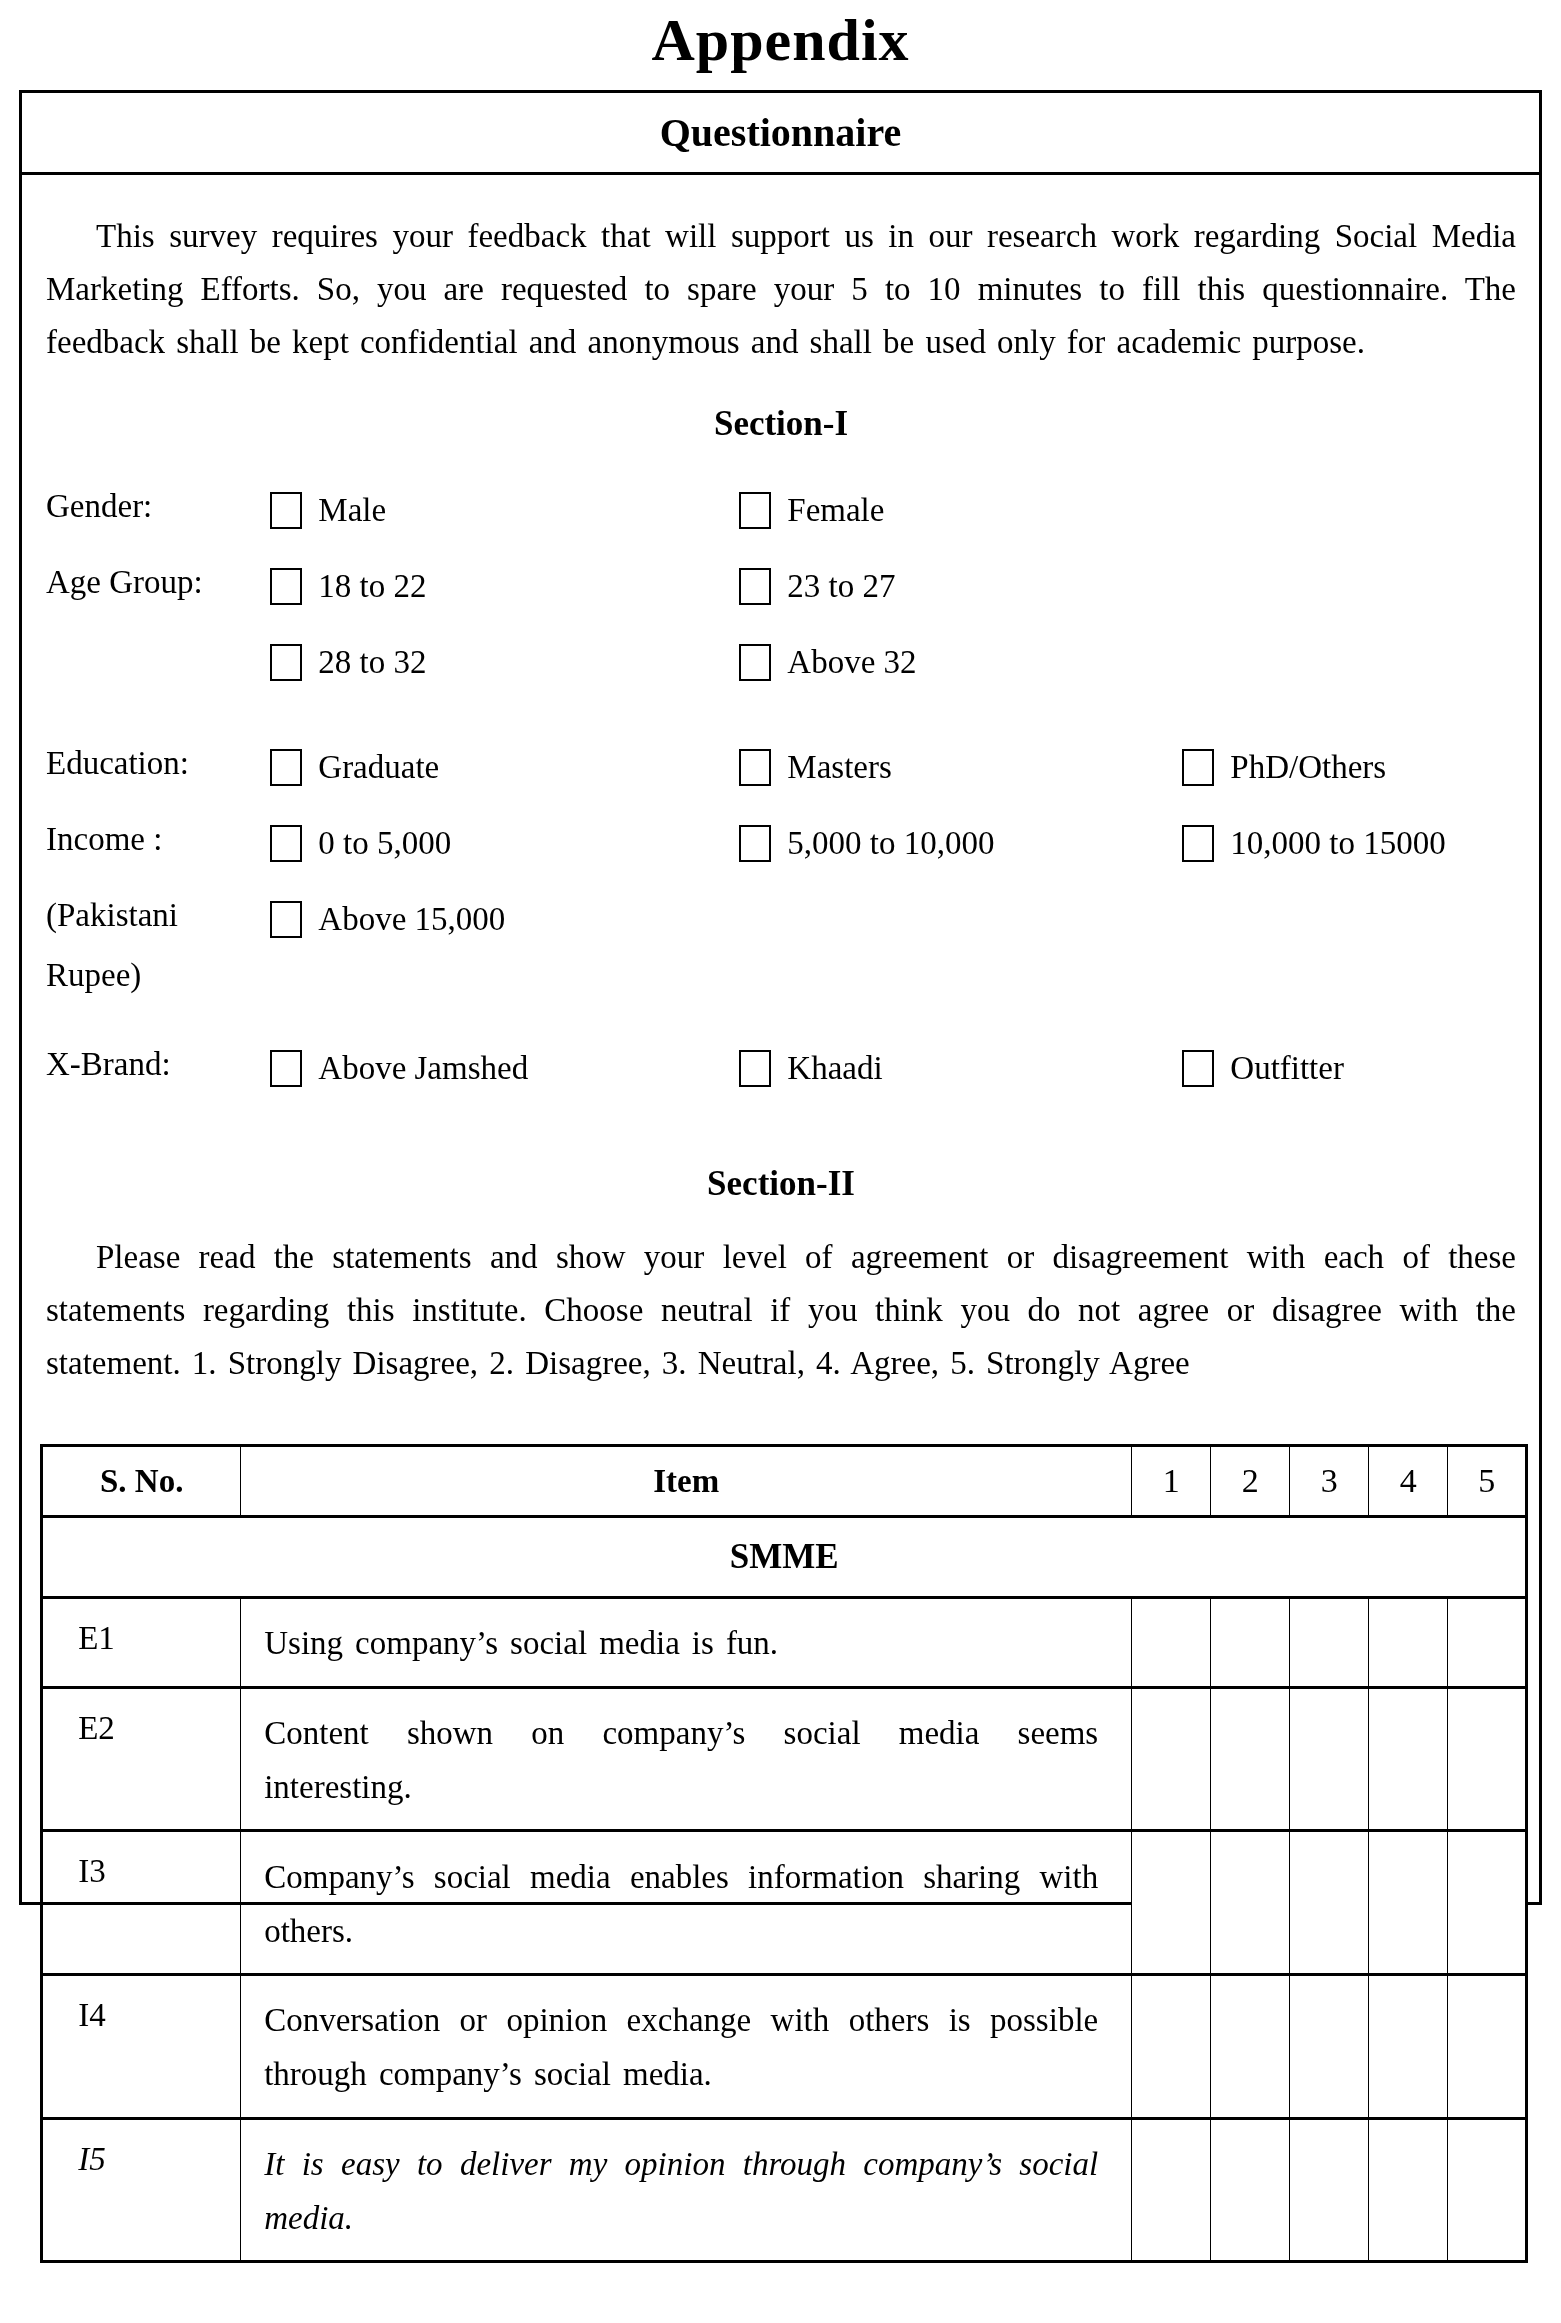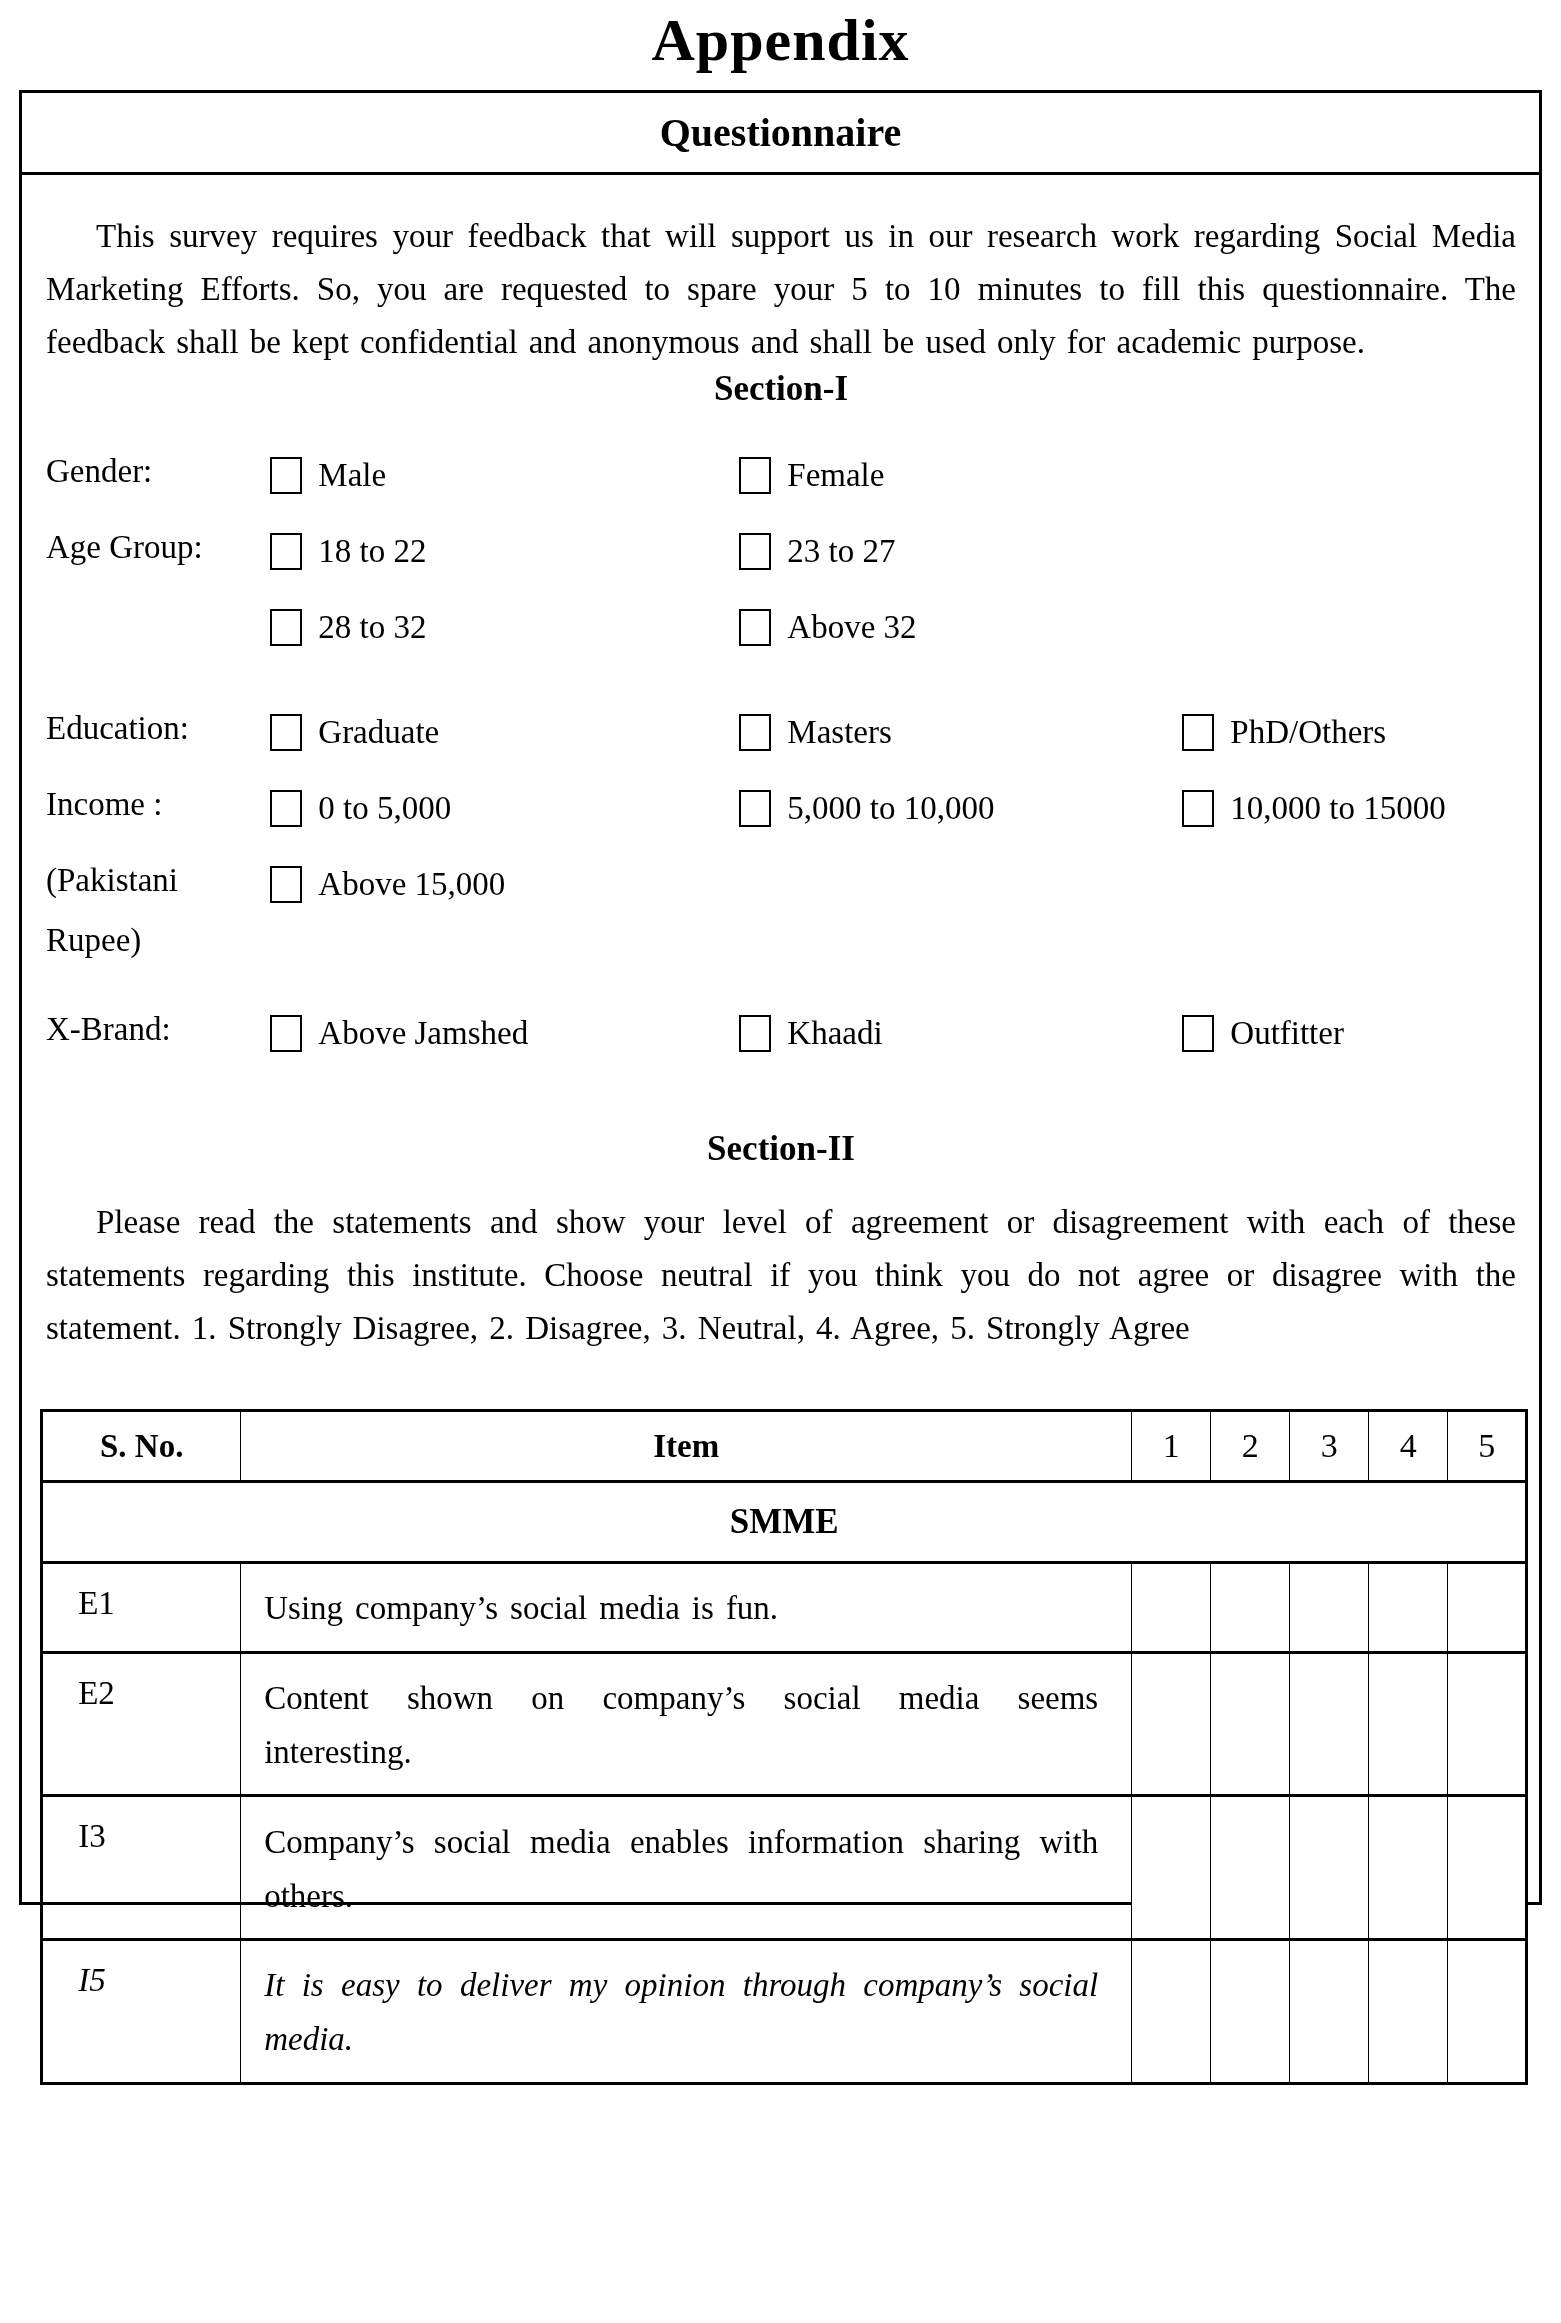--- a/index.html
+++ b/index.html
@@ -53,20 +53,21 @@
     font-size: 33px;
     line-height: 53px;
     text-align: justify;
     text-indent: 50px;
     word-spacing: 2.9px;
   }
   .section-heading {
     text-align: center;
     font-size: 35px;
     font-weight: bold;
+    margin-top: 35px;
   }
   .form-area { margin-top: 38px; }
   .form-row {
     position: relative;
     height: 76px;
     font-size: 33px;
   }
   .form-row.short { height: 60px; }
   .form-row.gap-before { margin-top: 29px; }
   .form-row .flabel {
@@ -242,20 +243,29 @@
           </tr>
           <tr class="r-i3">
             <td class="sno-cell">I3</td>
             <td class="item-cell">Company’s social media enables information sharing with others.</td>
             <td class="rating-cell"></td>
             <td class="rating-cell"></td>
             <td class="rating-cell"></td>
             <td class="rating-cell"></td>
             <td class="rating-cell"></td>
           </tr>
+          <tr class="r-i4">
+            <td class="sno-cell">I4</td>
+            <td class="item-cell">Conversation or opinion exchange with others is possible through company’s social media.</td>
+            <td class="rating-cell"></td>
+            <td class="rating-cell"></td>
+            <td class="rating-cell"></td>
+            <td class="rating-cell"></td>
+            <td class="rating-cell"></td>
+          </tr>
           <tr class="r-i5">
             <td class="sno-cell">I5</td>
             <td class="item-cell">It is easy to deliver my opinion through company’s social media.</td>
             <td class="rating-cell"></td>
             <td class="rating-cell"></td>
             <td class="rating-cell"></td>
             <td class="rating-cell"></td>
             <td class="rating-cell"></td>
           </tr>
         </tbody>

